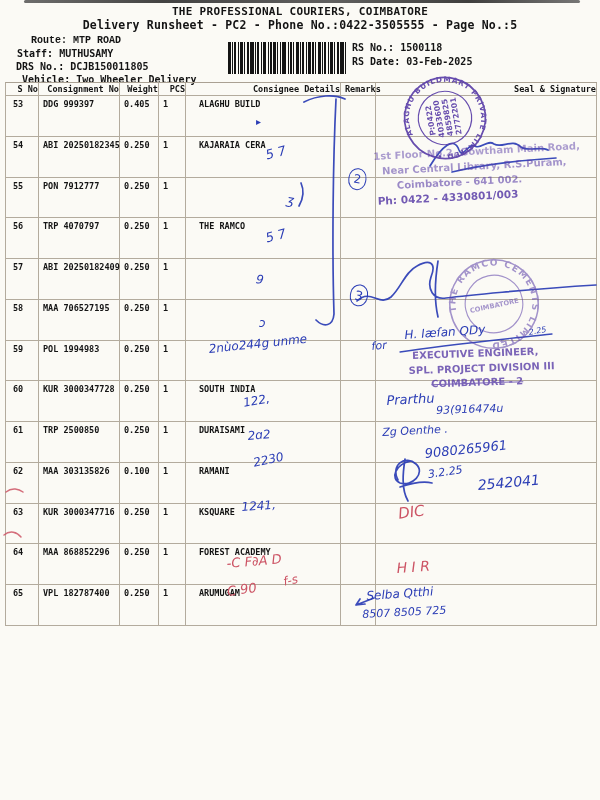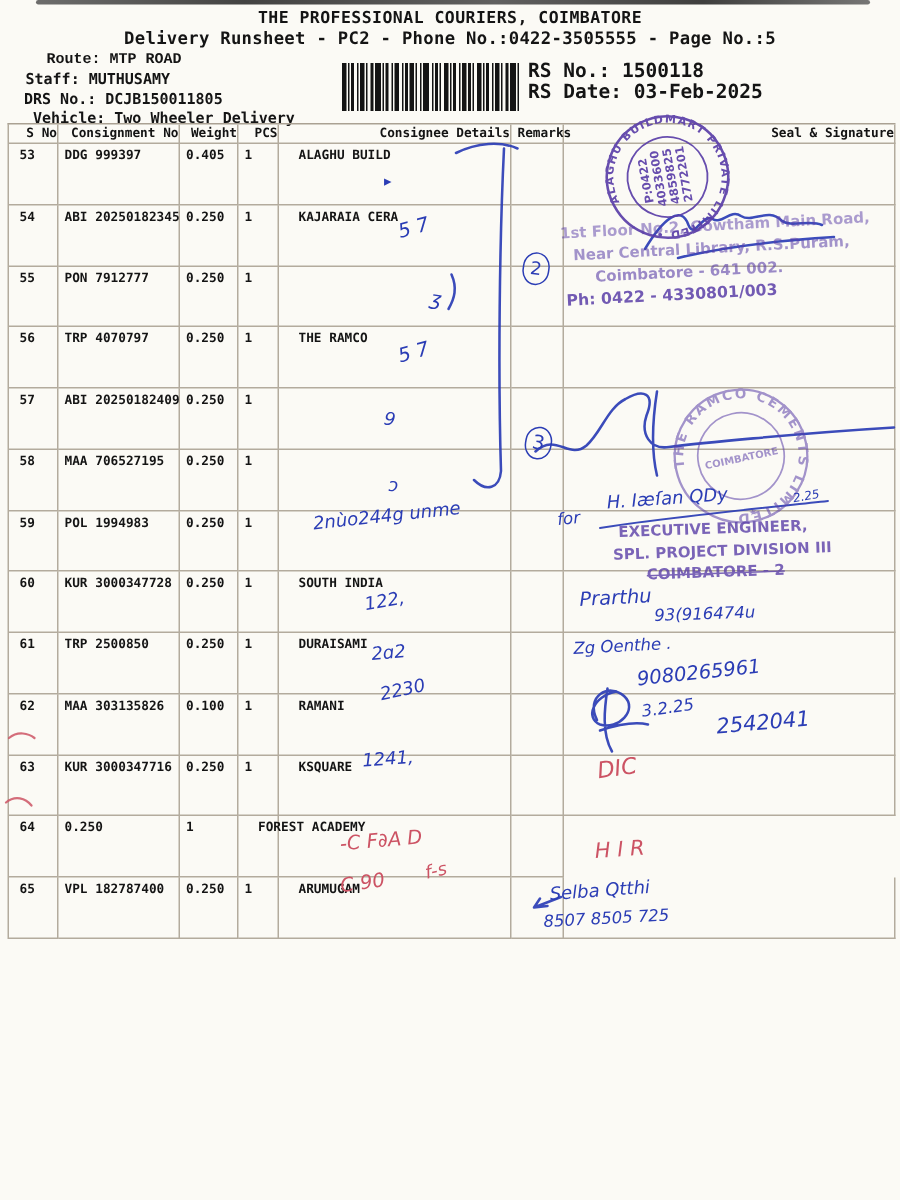--- a/index.html
+++ b/index.html
@@ -8,21 +8,21 @@
         font-family:"DejaVu Sans Mono","Liberation Mono",monospace;color:#141414;}
   .scan-edge{position:absolute;top:0;left:24px;width:556px;height:3px;border-radius:2px;
         background:linear-gradient(90deg,#4a4a4a 0%,#151515 25%,#3a3a3a 55%,#101010 80%,#555 100%);opacity:.8;}
   .title{position:absolute;top:5px;left:0;right:0;text-align:center;font-weight:bold;font-size:11px;letter-spacing:.3px;}
   .subtitle{position:absolute;top:18px;left:0;right:0;text-align:center;font-weight:bold;font-size:11.5px;letter-spacing:.2px;}
   .info{position:absolute;font-weight:bold;font-size:10px;white-space:nowrap;}
   .i-route{left:31px;top:35px;font-family:Liberation Mono, monospace;}
   .i-staff{left:17px;top:48px;}
   .i-drs{left:16px;top:61px;}
   .i-vehicle{left:22px;top:74px;}
-  .rs-block{position:absolute;left:352px;top:41px;font-weight:bold;font-size:13px;line-height:14px;white-space:nowrap;}
+  .rs-block{position:absolute;left:352px;top:41px;font-weight:bold;font-size:10px;line-height:14px;white-space:nowrap;}
   .barcode{position:absolute;left:228px;top:42px;}
   
   .tbl{position:absolute;left:5px;top:82px;width:591px;border-top:1px solid #aaa193;border-left:1px solid #b3ab9d;}
   .trow{display:grid;grid-template-columns:33px 81px 39px 27px 155px 35px 1fr;}
   .trow.hd{height:13px;text-align:right;}
   .trow.dr{height:40.77px;}
   .cell{border-right:1px solid #b3ab9d;border-bottom:1px solid #b3ab9d;
         font-weight:bold;font-size:8.5px;line-height:11px;padding:1px 0 0 4px;
         white-space:nowrap;overflow:visible;}
   .trow.dr .cell{padding-top:3px;}
@@ -180,20 +180,21 @@
           <div class="cell c-sno">63</div>
           <div class="cell c-consignment">KUR 3000347716</div>
           <div class="cell c-weight">0.250</div>
           <div class="cell c-pcs">1</div>
           <div class="cell c-consignee">KSQUARE</div>
           <div class="cell c-remarks"></div>
           <div class="cell c-seal"></div>
         </div>
         <div class="trow dr">
           <div class="cell c-sno">64</div>
+          <div class="cell c-consignment">MAA 868852296</div>
           <div class="cell c-weight">0.250</div>
           <div class="cell c-pcs">1</div>
           <div class="cell c-consignee">FOREST  ACADEMY</div>
           <div class="cell c-remarks"></div>
           <div class="cell c-seal"></div>
         </div>
         <div class="trow dr">
           <div class="cell c-sno">65</div>
           <div class="cell c-consignment">VPL 182787400</div>
           <div class="cell c-weight">0.250</div>

